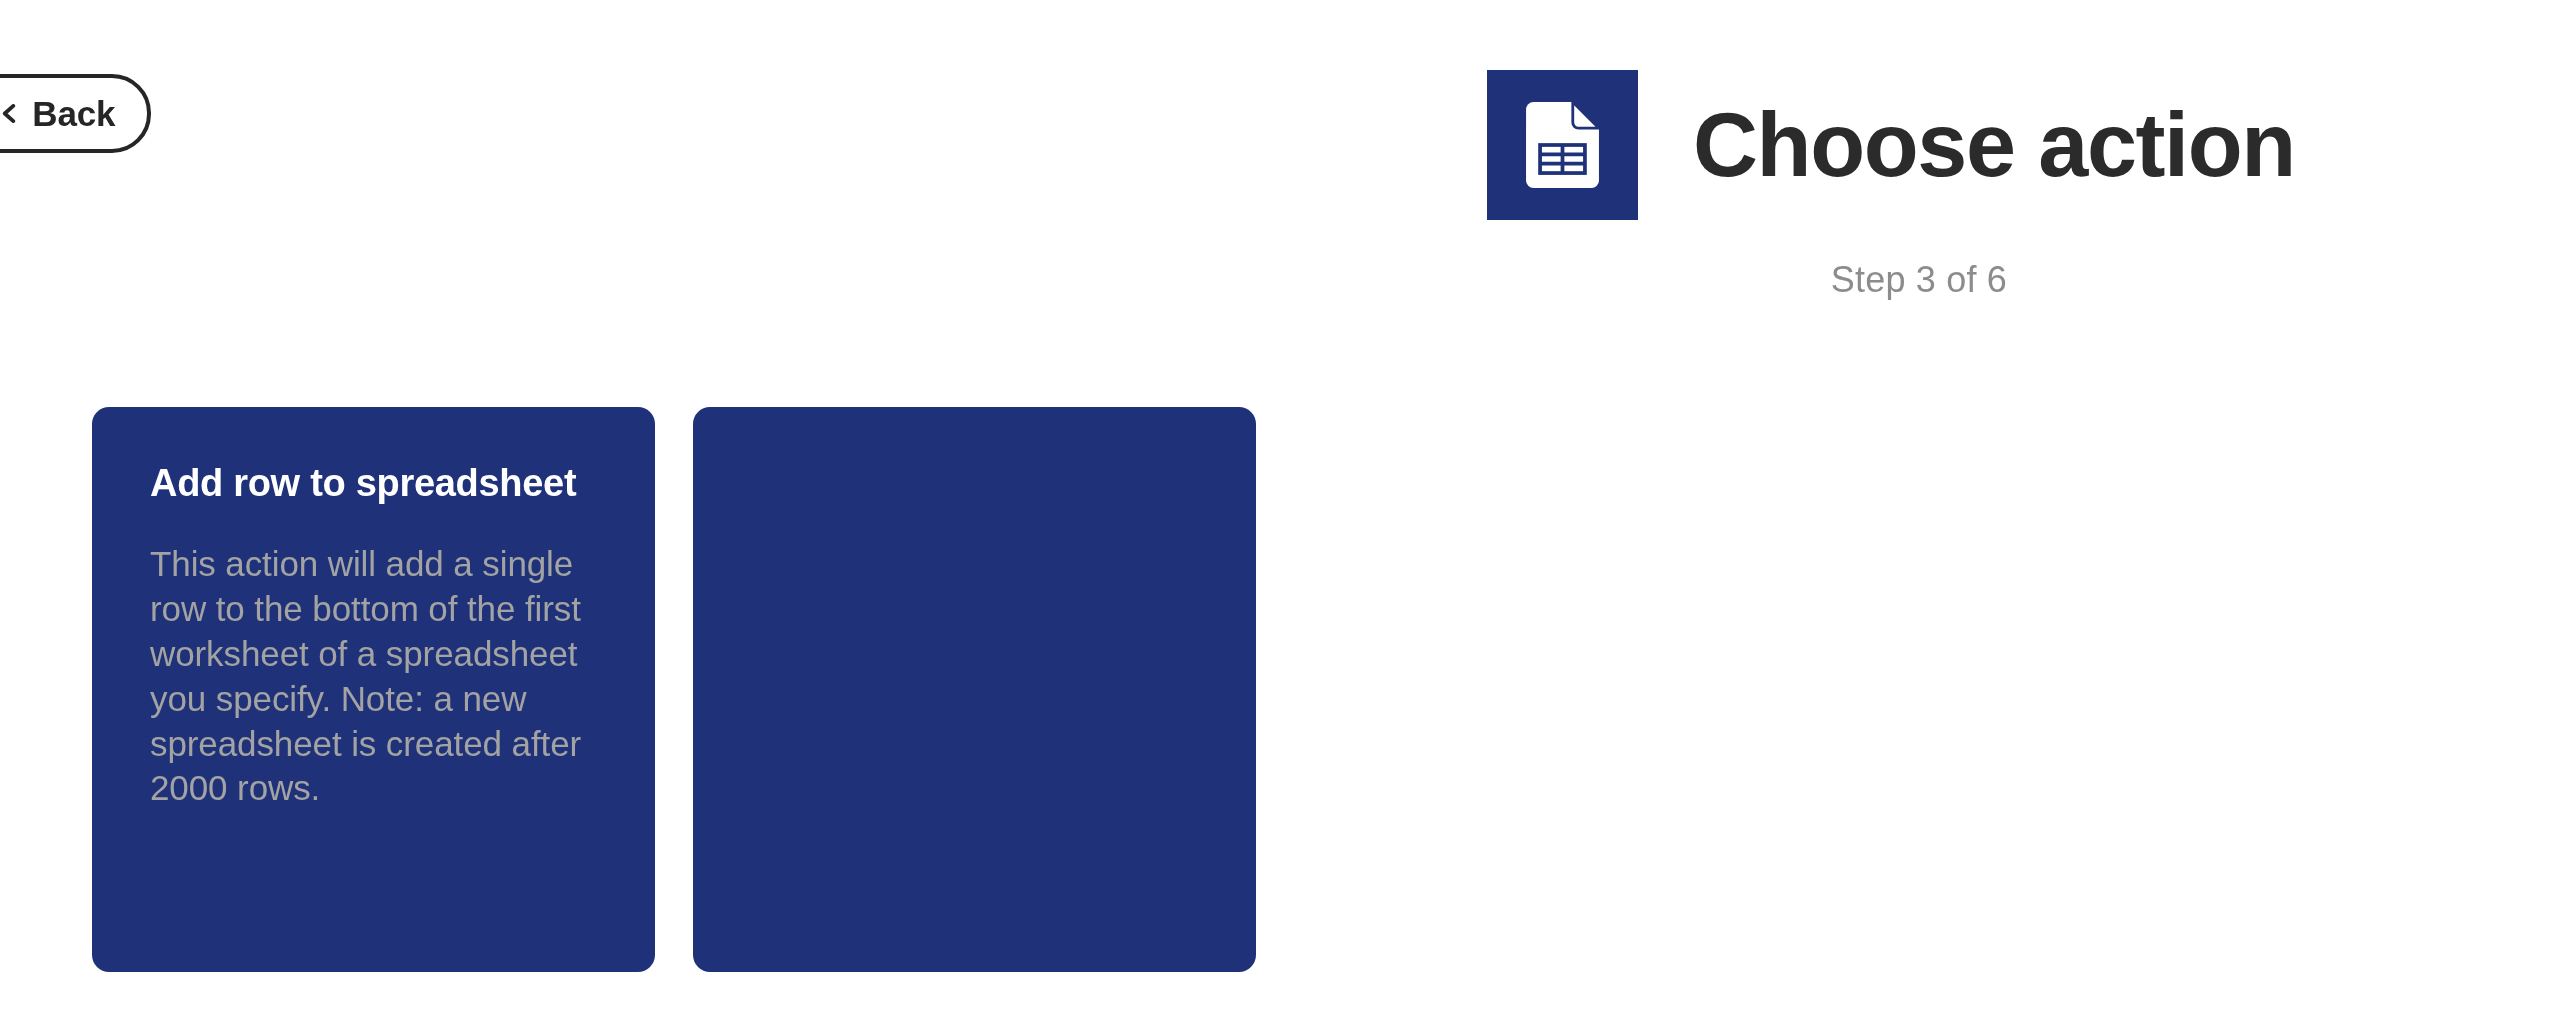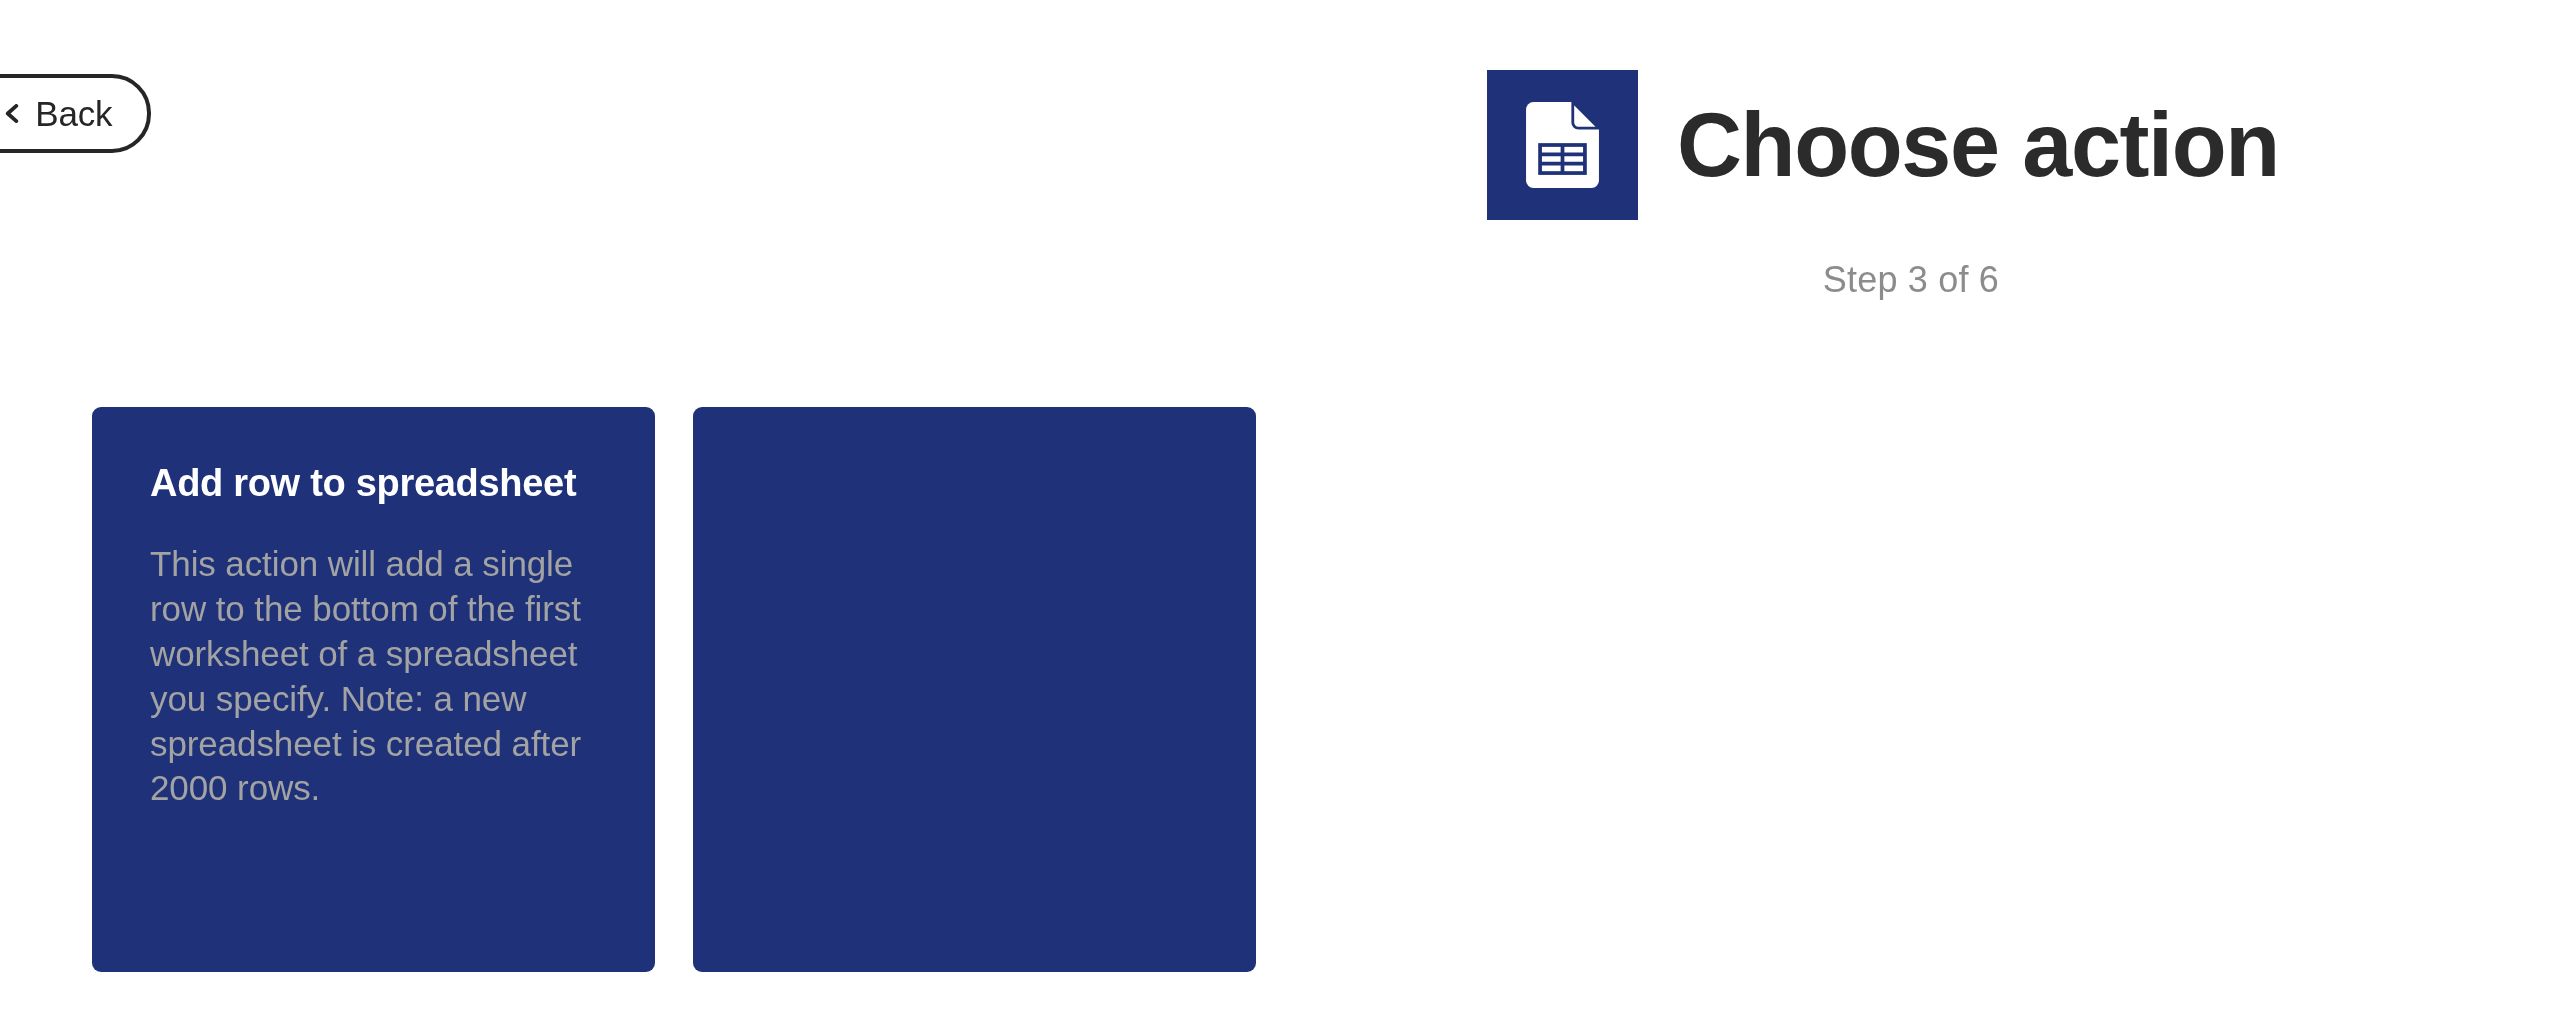--- a/index.html
+++ b/index.html
@@ -36,39 +36,39 @@
   }
   .back-chevron {
     display: block;
     width: 19px;
     height: 19px;
     flex: 0 0 auto;
     line-height: 0;
   }
   .back-label {
     font-size: 35px;
-    font-weight: normal;
+    font-weight: bold;
     color: #262626;
     letter-spacing: -0.2px;
     white-space: nowrap;
   }
 
   
   .header {
     position: absolute;
     left: 1487px;
     top: 70px;
     display: flex;
     flex-direction: column;
     align-items: center;
   }
   .header-row {
     display: flex;
     align-items: center;
-    gap: 39px;
+    gap: 55px;
   }
   .app-icon {
     width: 151px;
     height: 150px;
     background: #1f3279;
     display: flex;
     align-items: center;
     justify-content: center;
     flex: 0 0 auto;
   }
@@ -99,21 +99,21 @@
     left: 92px;
     top: 407px;
     display: flex;
     gap: 38px;
     align-items: stretch;
   }
   .action-card {
     width: 563px;
     min-height: 565px;
     background: #1f3279;
-    border-radius: 9px;
+    border-radius: 17px;
     padding: 53px 58px 38px 58px;
     cursor: pointer;
     display: flex;
     flex-direction: column;
   }
   .card-title {
     font-size: 38px;
     font-weight: bold;
     color: #ffffff;
     line-height: 1.22;

